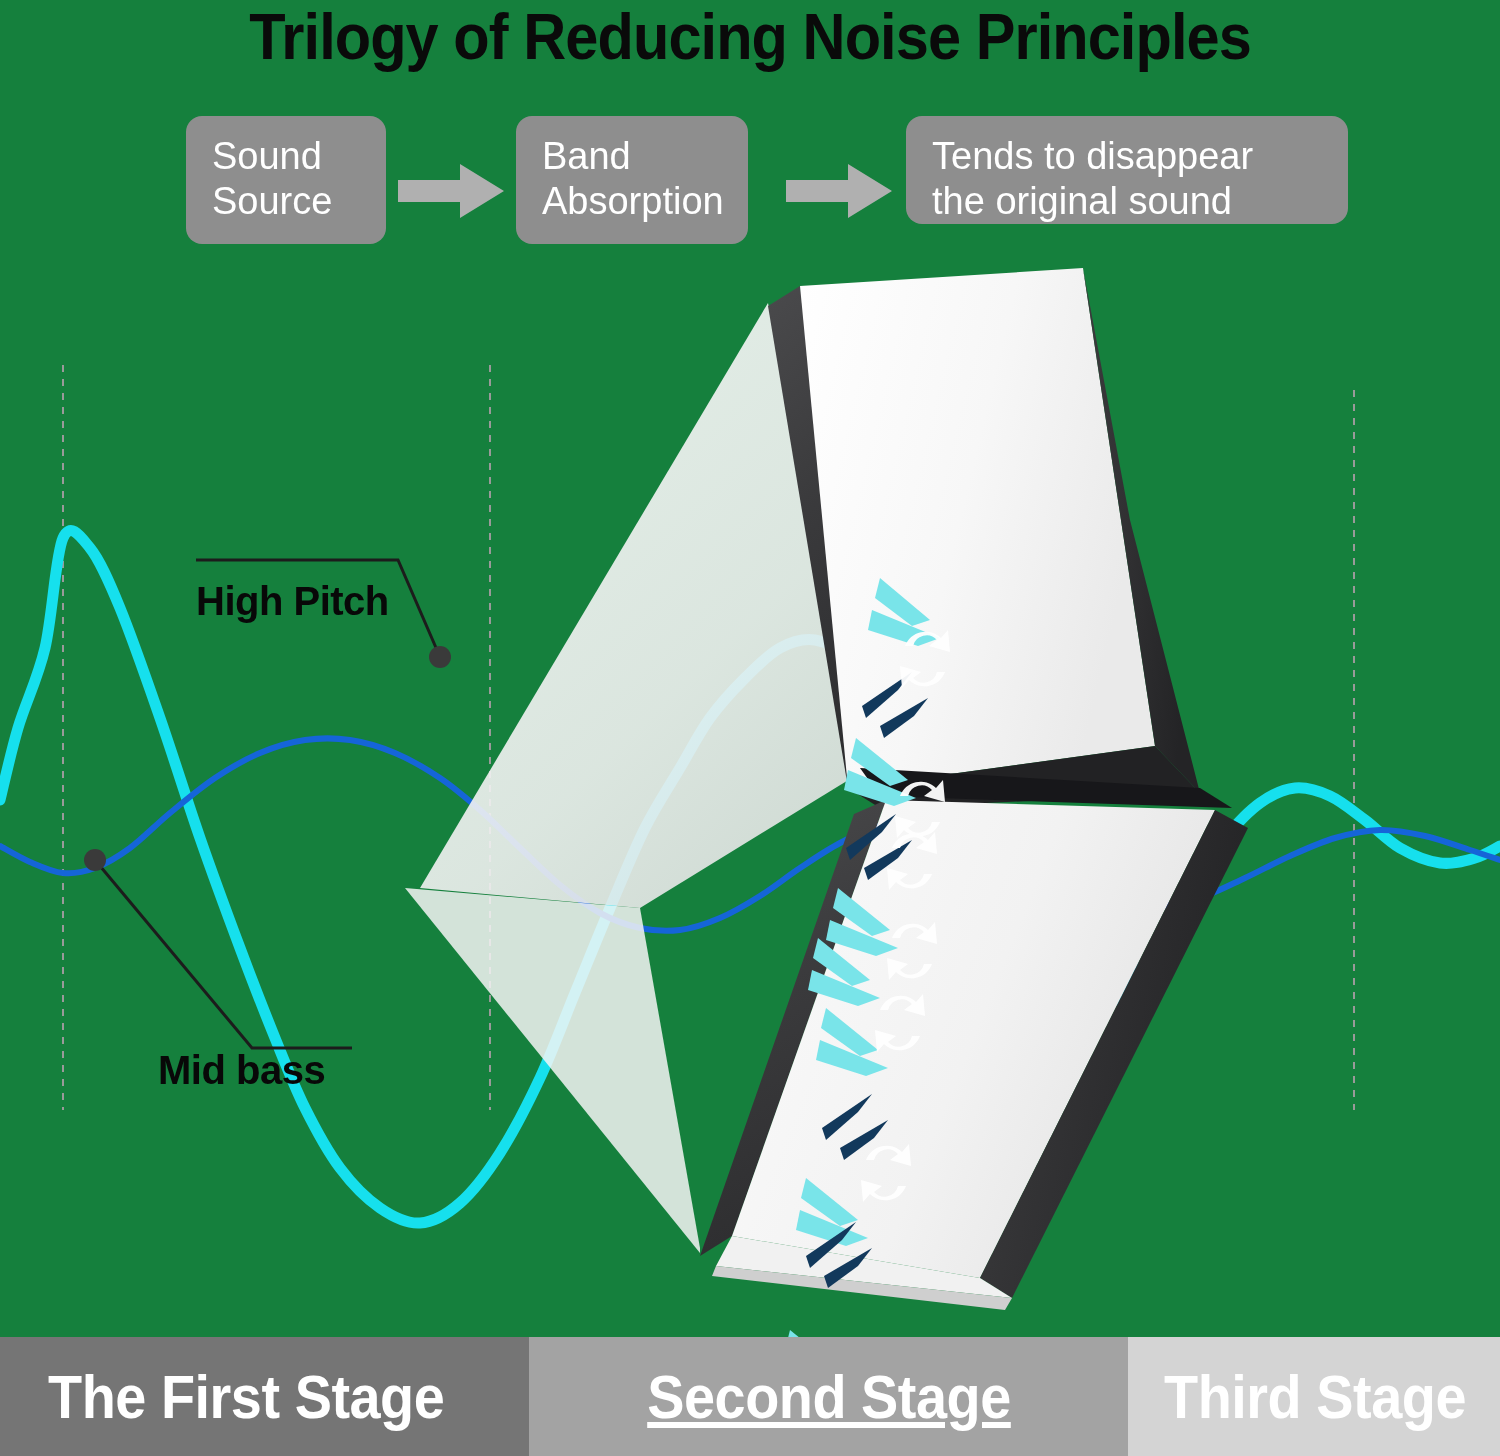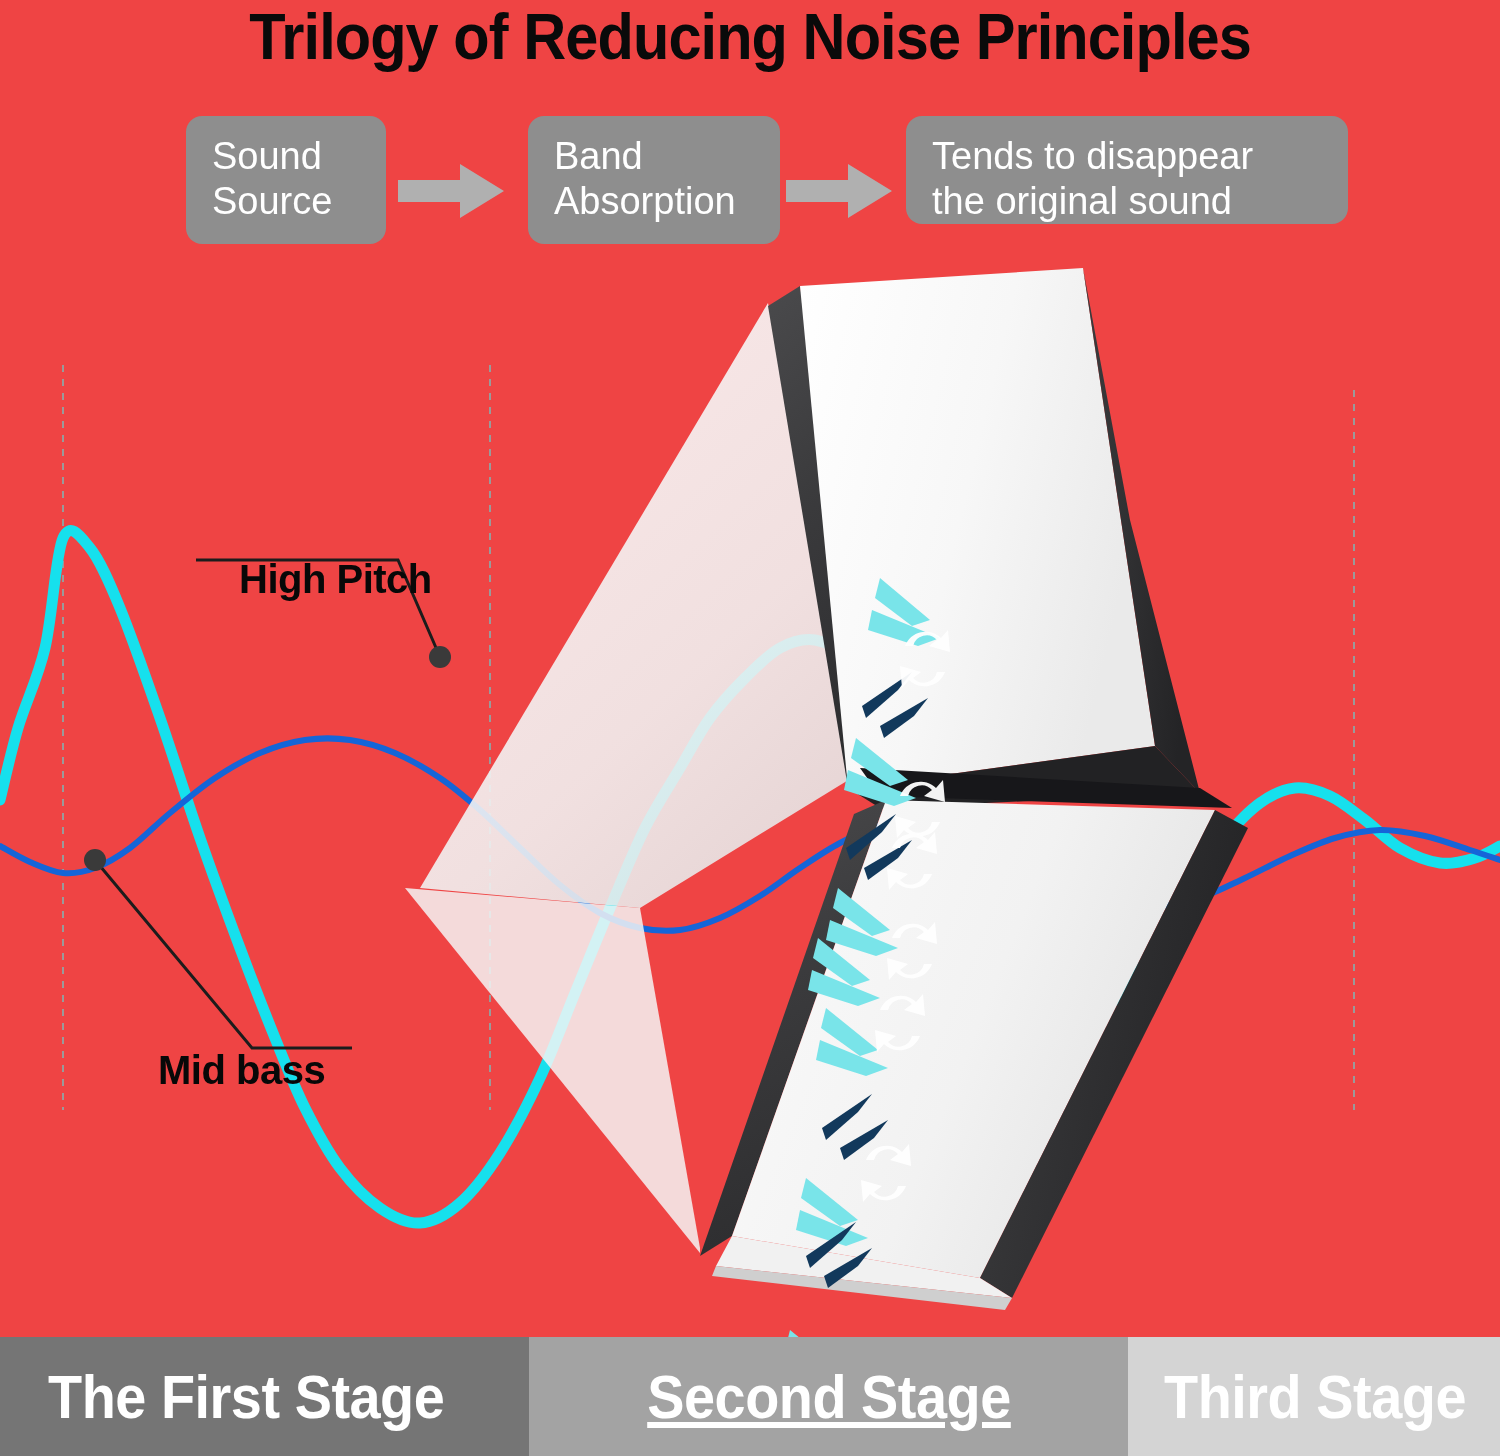--- a/index.html
+++ b/index.html
@@ -7,21 +7,21 @@
     padding: 0;
     background: #ffffff;
   }
   body {
     font-family: "Liberation Sans", sans-serif;
   }
   #page {
     position: relative;
     width: 1500px;
     height: 1456px;
-    background: #ef4444;
+    background: #15803d;
     overflow: hidden;
   }
 
   
   #title {
     position: absolute;
     left: 0;
     top: 2px;
     width: 1500px;
     text-align: center;
@@ -50,21 +50,21 @@
     border-radius: 16px;
     color: #ffffff;
     font-size: 38px;
     line-height: 45px;
     padding: 18px 26px;
     box-sizing: border-box;
     white-space: pre-line;
     font-family: "Liberation Sans", sans-serif;
   }
   #flow-box-0 { left: 170px;  top: 0;  width: 200px;  height: 128px; }
-  #flow-box-1 { left: 500px;  top: 0;  width: 252px;  height: 128px; margin-left: 12px; }
+  #flow-box-1 { left: 500px;  top: 0;  width: 232px;  height: 128px; }
   #flow-box-2 { left: 890px;  top: 0;  width: 442px;  height: 108px; }
 
   .flow-arrow {
     position: absolute;
     top: 48px;
     width: 106px;
     height: 54px;
   }
   #flow-arrow-0 { left: 382px; }
   #flow-arrow-1 { left: 770px; }
@@ -88,21 +88,21 @@
   
   .callout-label {
     position: absolute;
     font-family: "Liberation Sans", sans-serif;
     font-size: 40px;
     font-weight: bold;
     color: #080808;
     white-space: nowrap;
     letter-spacing: -0.5px;
   }
-  #callout-label-high { left: 196px; top: 309px; margin-left: 43px; }
+  #callout-label-high { left: 196px; top: 331px; }
   #callout-label-mid  { left: 158px; top: 800px; }
 
   
   #footer {
     position: absolute;
     left: 0;
     top: 1337px;
     width: 1500px;
     height: 119px;
     display: flex;

